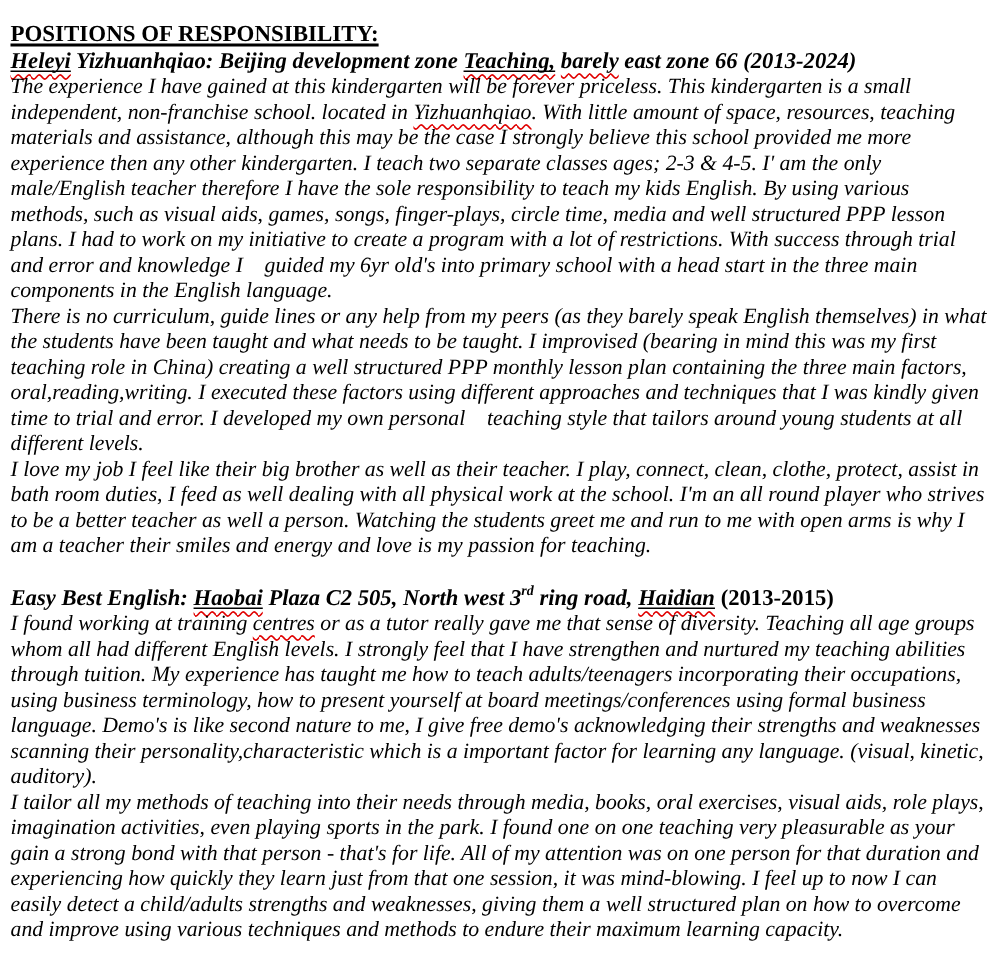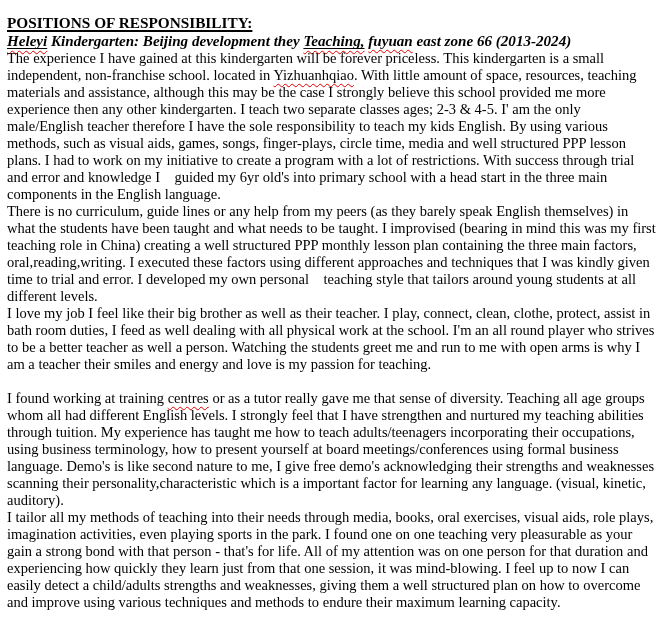--- a/index.html
+++ b/index.html
@@ -26,21 +26,21 @@
     text-decoration-thickness: 1.5px;
     text-underline-offset: 2px;
     white-space: nowrap;
   }
   .heading {
     font-weight: bold;
     font-style: italic;
     font-size: 15.1px;
     line-height: 18px;
   }
-  .para { margin: 0; }
+  .para { margin: 0; font-style: italic; }
   .spacer { height: 17px; }
   
   .u { text-decoration: underline; text-decoration-thickness: 1px; text-underline-offset: 2px; }
   
   .sq {
     text-decoration: underline wavy var(--squiggle);
     text-decoration-thickness: 1px;
     text-underline-offset: 3px;
     text-decoration-skip-ink: none;
     text-align: right;
@@ -49,21 +49,22 @@
   .u > .sq { text-underline-offset: 4px; }
   .upright { font-style: normal; }
   sup { font-size: 0.62em; line-height: 0; vertical-align: super; }
 </style>
 </head>
 <body>
 
 <div class="page">
   <div class="doc-title">POSITIONS OF RESPONSIBILITY:</div>
   <div id="doc-blocks">
-      <div class="heading"><span class="u"><span class="sq">Heleyi</span></span><span> Kindergarten: Beijing development they </span><span class="u"><span class="sq">Teaching,</span></span><span> </span><span class="sq">fuyuan</span><span> east zone 66 (2013-2024)</span></div>
+      <div class="heading"><span class="u"><span class="sq">Heleyi</span></span><span> Yizhuanhqiao: Beijing development zone </span><span class="u"><span class="sq">Teaching,</span></span><span> </span><span class="sq">barely</span><span> east zone 66 (2013-2024)</span></div>
       <div class="para"><span>The experience I have gained at this kindergarten will be forever priceless. This kindergarten is a small independent, non-franchise school. located in </span><span class="sq">Yizhuanhqiao</span><span>. With little amount of space, resources, teaching materials and assistance, although this may be the case I strongly believe this school provided me more experience then any other kindergarten. I teach two separate classes ages; 2-3 &amp; 4-5. I' am the only male/English teacher therefore I have the sole responsibility to teach my kids English. By using various methods, such as visual aids, games, songs, finger-plays, circle time, media and well structured PPP lesson plans. I had to work on my initiative to create a program with a lot of restrictions. With success through trial and error and knowledge I&nbsp;&nbsp;&nbsp; guided my 6yr old's into primary school with a head start in the three main components in the English language.</span></div>
       <div class="para"><span>There is no curriculum, guide lines or any help from my peers (as they barely speak English themselves) in what the students have been taught and what needs to be taught. I improvised (bearing in mind this was my first teaching role in China) creating a well structured PPP monthly lesson plan containing the three main factors, oral,reading,writing. I executed these factors using different approaches and techniques that I was kindly given time to trial and error. I developed my own personal&nbsp;&nbsp;&nbsp; teaching style that tailors around young students at all different levels.</span></div>
       <div class="para"><span>I love my job I feel like their big brother as well as their teacher. I play, connect, clean, clothe, protect, assist in bath room duties, I feed as well dealing with all physical work at the school. I'm an all round player who strives to be a better teacher as well a person. Watching the students greet me and run to me with open arms is why I am a teacher their smiles and energy and love is my passion for teaching.</span></div>
       <div class="spacer"></div>
+      <div class="heading"><span>Easy Best English: </span><span class="u"><span class="sq">Haobai</span></span><span> Plaza C2 505, North west 3</span><sup>rd</sup><span> ring road, </span><span class="u"><span class="sq">Haidian</span></span><span> </span><span class="upright">(2013-2015)</span></div>
       <div class="para"><span>I found working at training </span><span class="sq">centres</span><span> or as a tutor really gave me that sense of diversity. Teaching all age groups whom all had different English levels. I strongly feel that I have strengthen and nurtured my teaching abilities through tuition. My experience has taught me how to teach adults/teenagers incorporating their occupations, using business terminology, how to present yourself at board meetings/conferences using formal business language. Demo's is like second nature to me, I give free demo's acknowledging their strengths and weaknesses scanning their personality,characteristic which is a important factor for learning any language. (visual, kinetic, auditory).</span></div>
       <div class="para"><span>I tailor all my methods of teaching into their needs through media, books, oral exercises, visual aids, role plays, imagination activities, even playing sports in the park. I found one on one teaching very pleasurable as your gain a strong bond with that person - that's for life. All of my attention was on one person for that duration and experiencing how quickly they learn just from that one session, it was mind-blowing. I feel up to now I can easily detect a child/adults strengths and weaknesses, giving them a well structured plan on how to overcome and improve using various techniques and methods to endure their maximum learning capacity.</span></div>
     </div>
 </div>
 
 </body></html>

